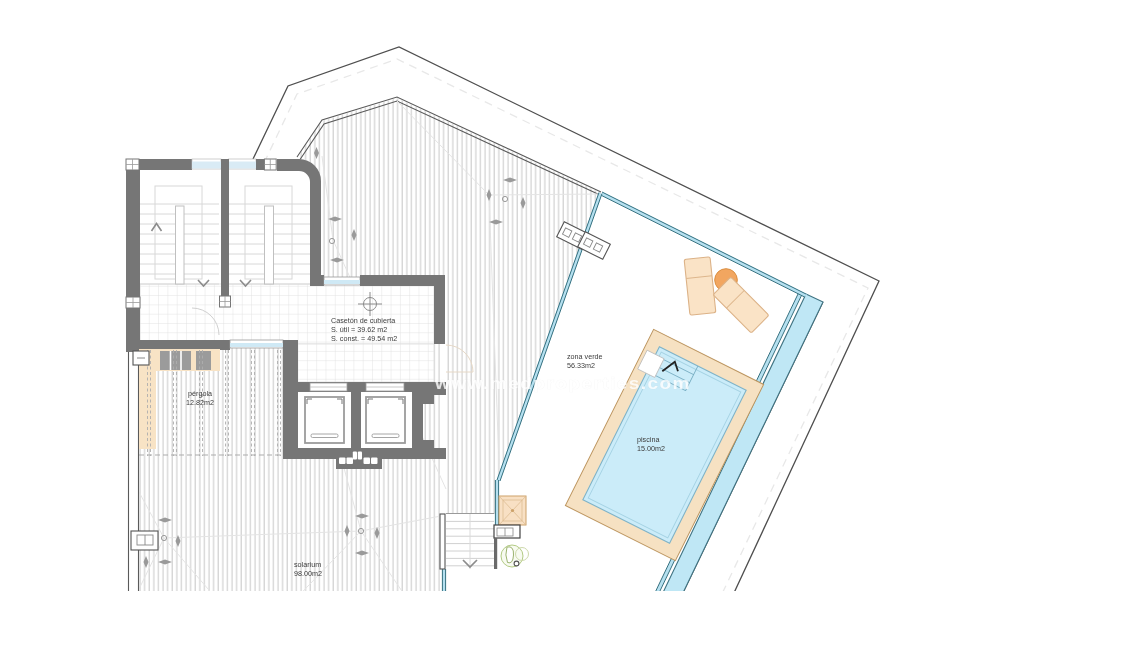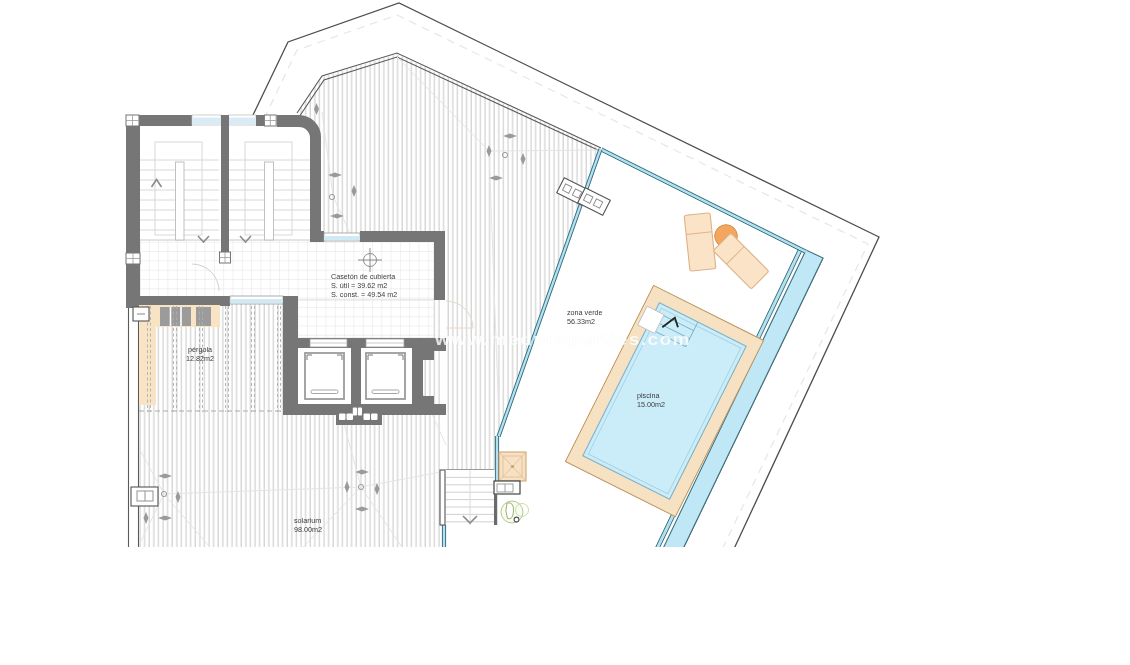--- a/index.html
+++ b/index.html
@@ -1,16 +1,16 @@
 <!DOCTYPE html>
 <html><head>
 <meta charset="utf-8">
 <style>
 html,body{margin:0;padding:0;background:#ffffff;font-family:"Liberation Sans",sans-serif;}
-#wrap{width:1130px;height:547px;position:relative;overflow:hidden;background:#fff;}
+#wrap{width:1130px;height:547px;position:relative;overflow:hidden;background:#fff;margin-top:44px;}
 </style>
 </head>
 <body>
 <div id="wrap">
 <svg width="1130" height="665" viewBox="0 0 1130 665" xmlns="http://www.w3.org/2000/svg">
 <defs>
 <pattern id="hatch" width="4.6" height="10" patternUnits="userSpaceOnUse">
 <rect width="4.6" height="10" fill="#ffffff"></rect>
 <line x1="2" y1="0" x2="2" y2="10" stroke="#c8c8c8" stroke-width="1"></line>
 </pattern>

